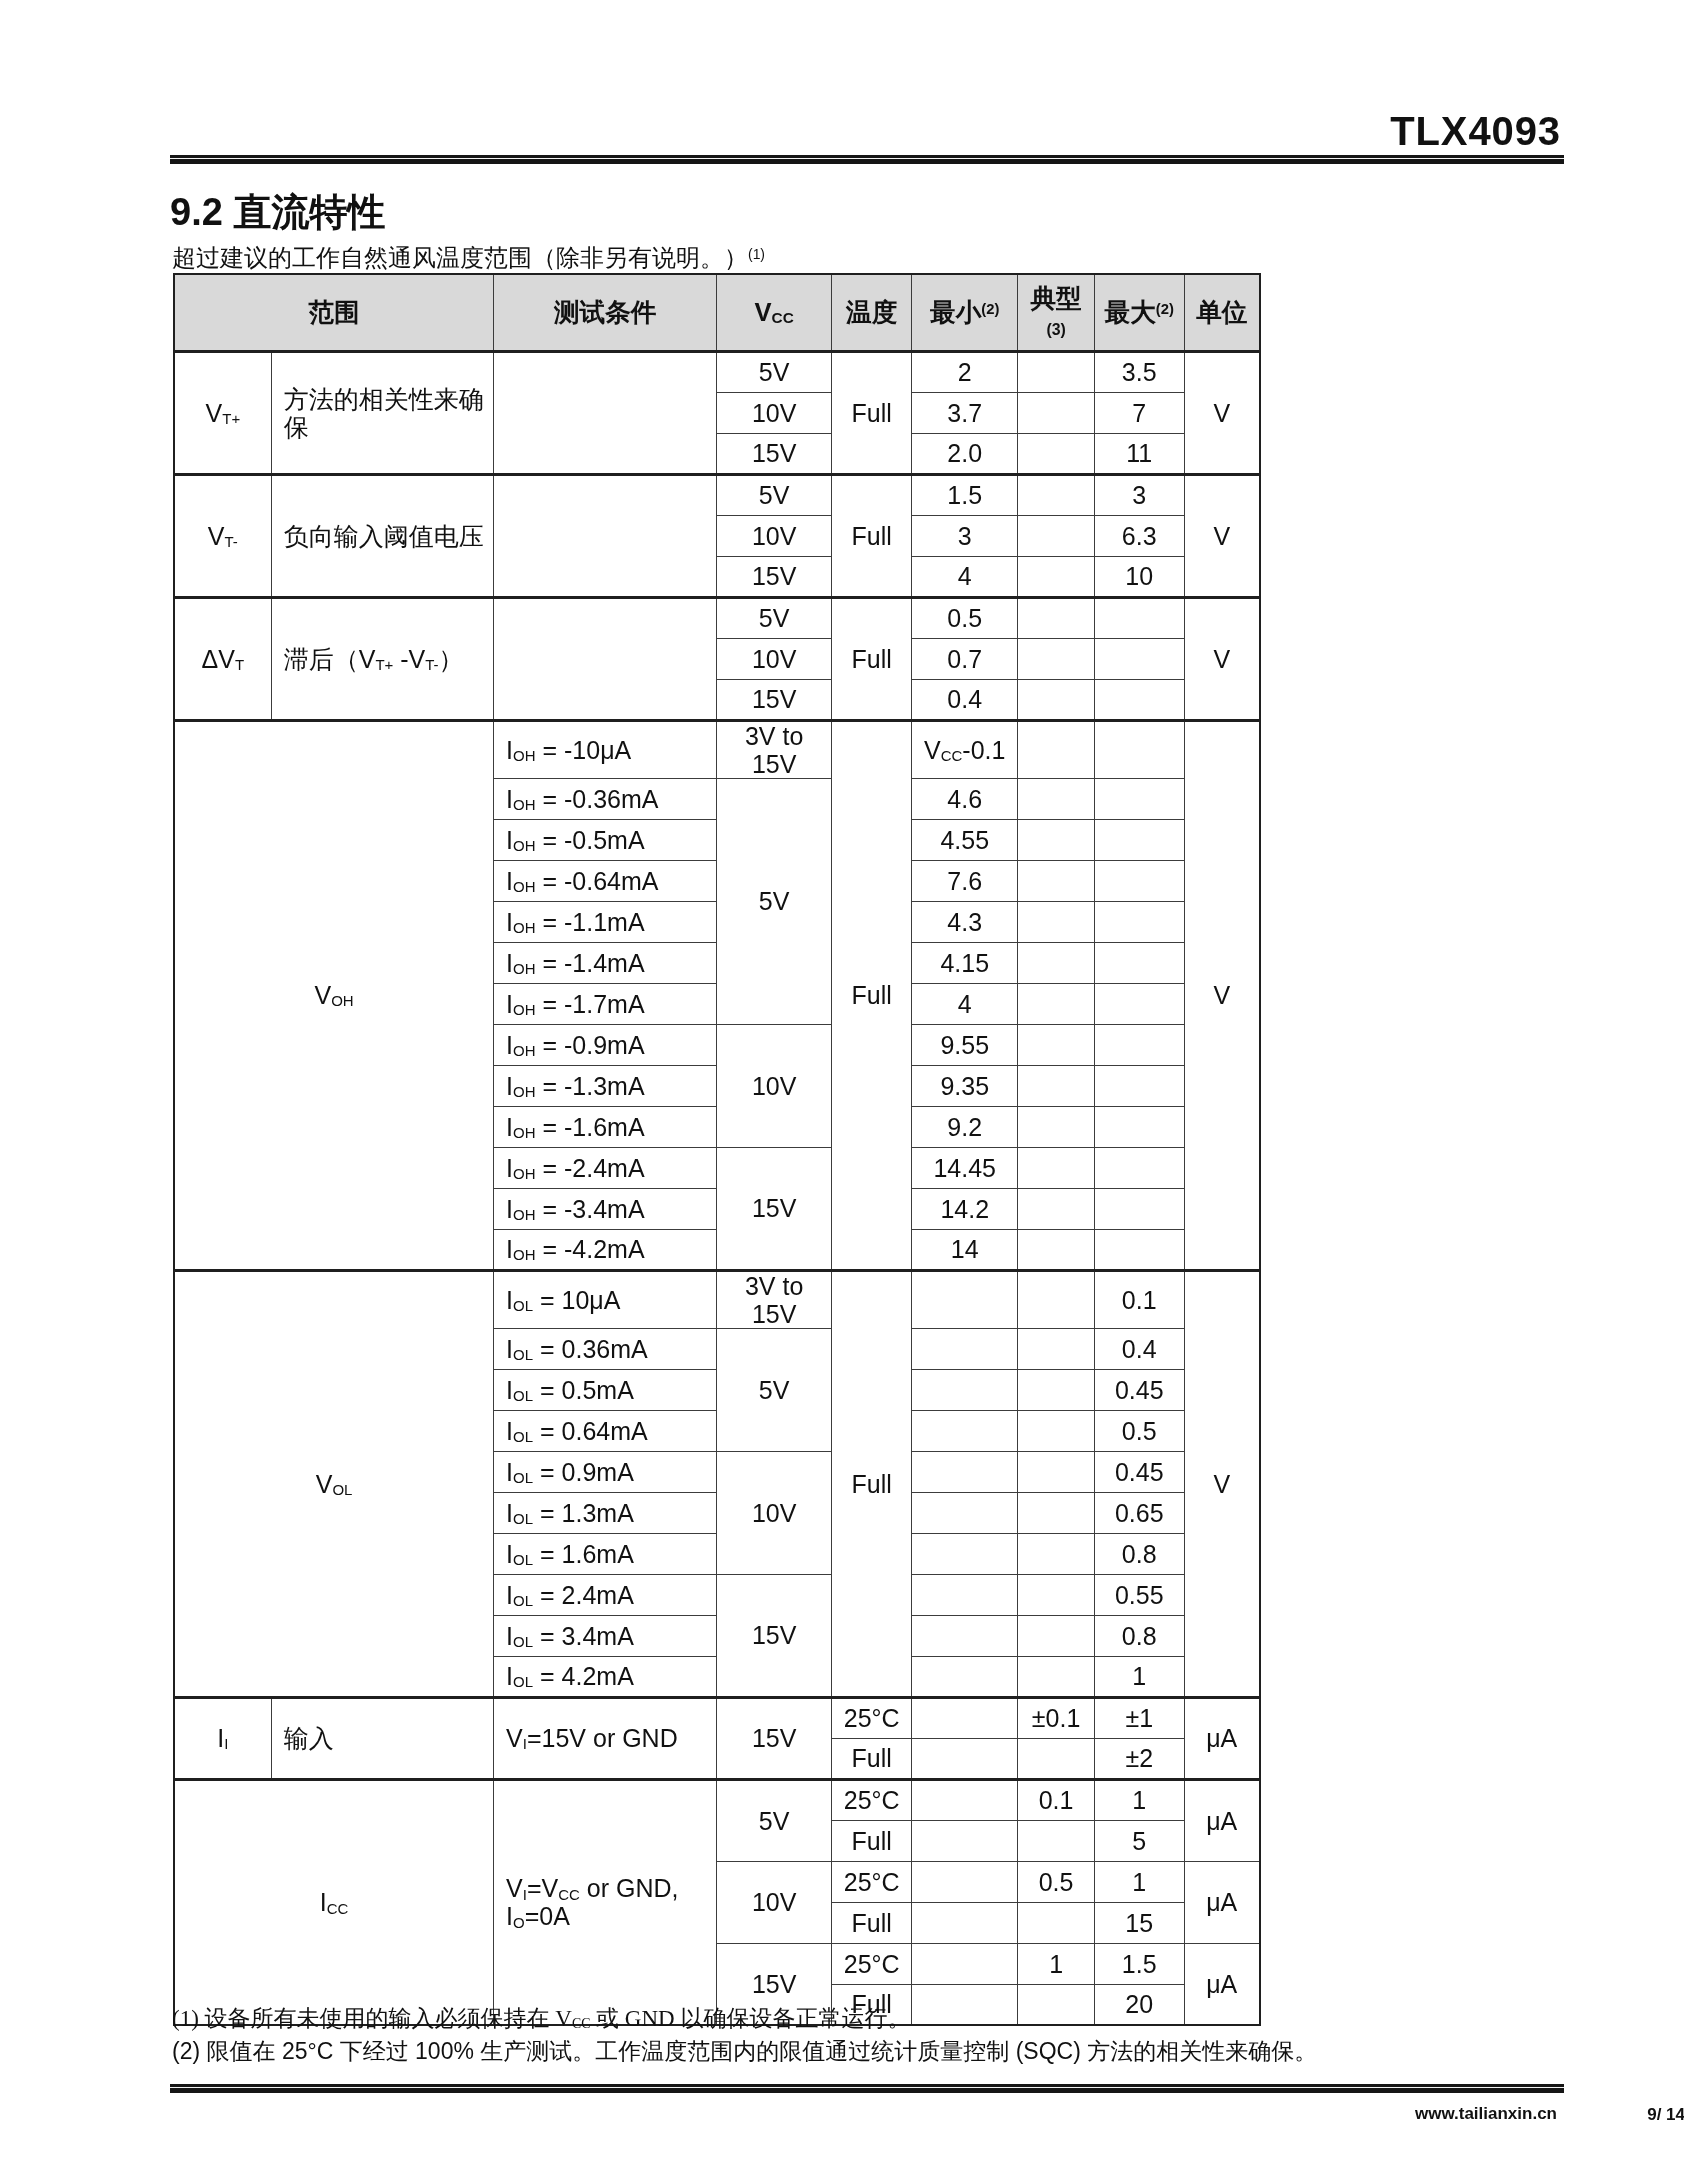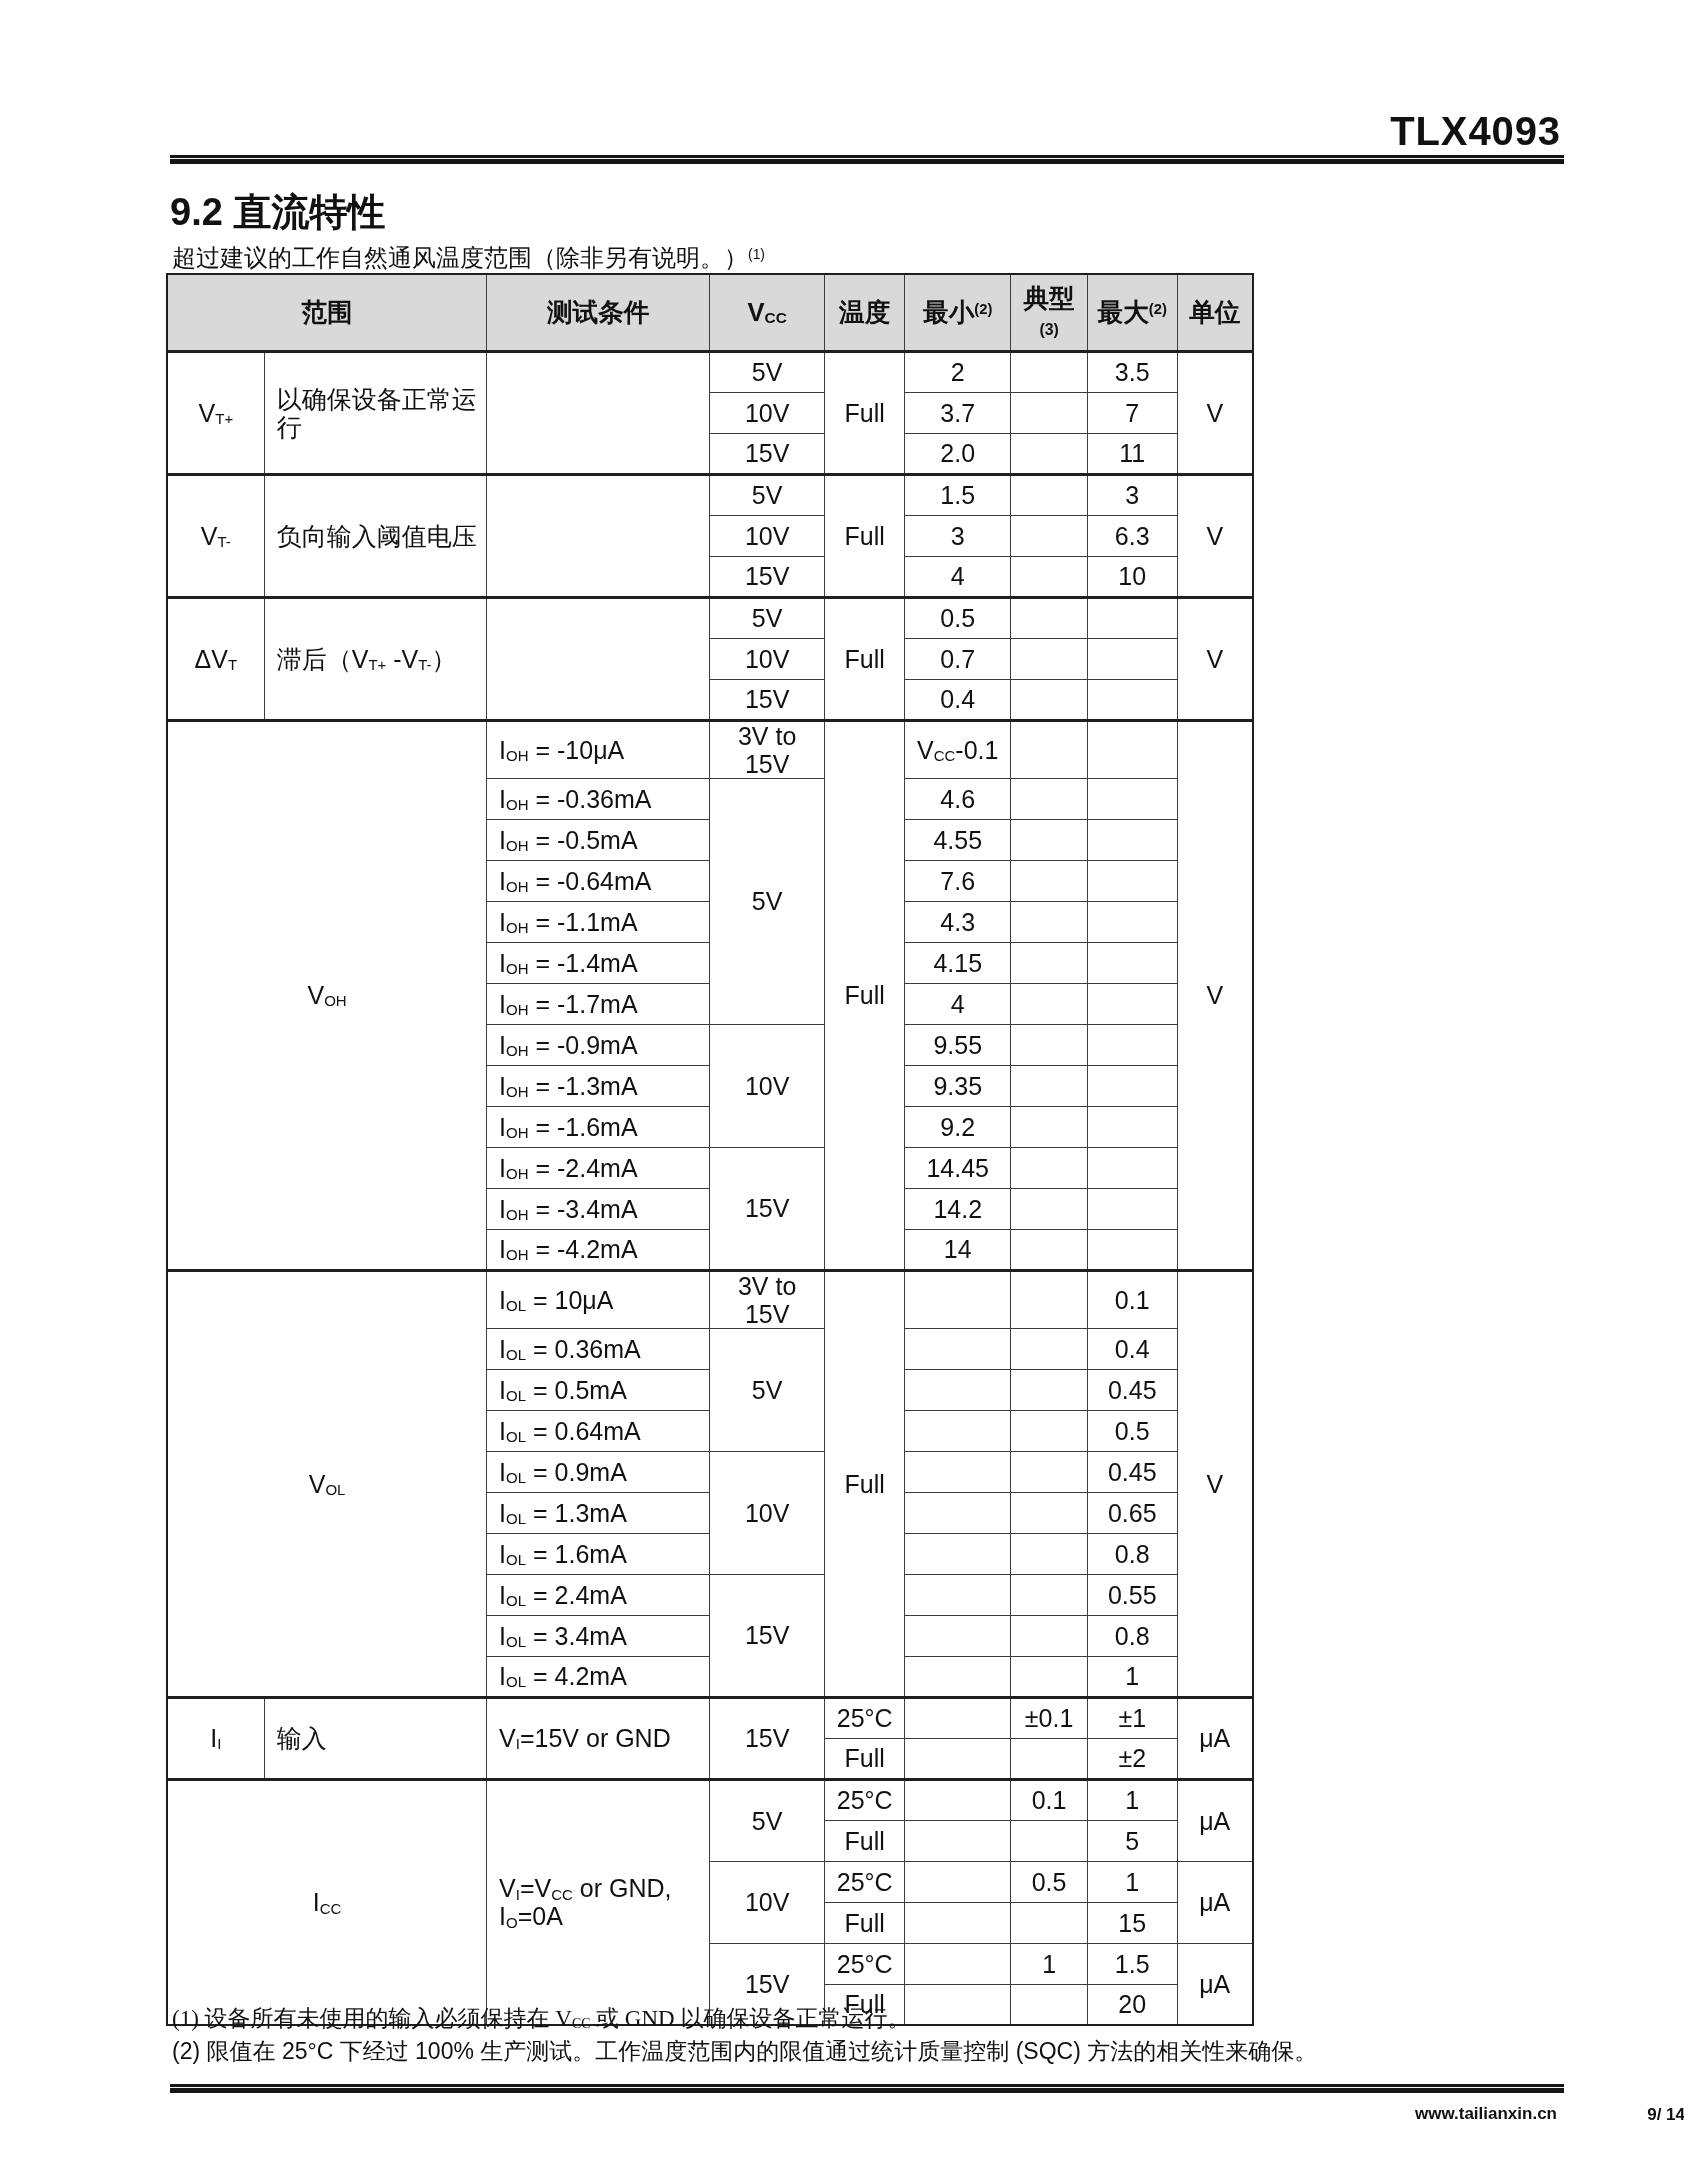--- a/index.html
+++ b/index.html
@@ -36,21 +36,21 @@
   .section-heading{
     position:absolute;left:170px;top:187px;
     font-size:38px;font-weight:bold;
   }
   .subtitle{
     position:absolute;left:172px;top:242px;
     font-size:24px;
   }
 
   table.dc{
-    position:absolute;left:166px;top:273px;width:1088px;
+    position:absolute;left:173px;top:273px;width:1088px;
     border-collapse:collapse;table-layout:fixed;
     font-size:25px;
     border:2.6px solid var(--border-strong);
   }
   table.dc tr{height:41px;}
   table.dc tr.head{height:77px;}
   table.dc td{
     border:1.7px solid var(--border);
     text-align:center;vertical-align:middle;
     padding:0 3.4px;line-height:1.12;overflow:hidden;
@@ -109,21 +109,21 @@
         <td>测试条件</td>
         <td>V<sub>CC</sub></td>
         <td>温度</td>
         <td>最小<sup>(2)</sup></td>
         <td>典型<br><span class="sm">(3)</span></td>
         <td>最大<sup>(2)</sup></td>
         <td>单位</td>
       </tr>
       <tr class="block">
         <td rowspan="3">V<sub>T+</sub></td>
-        <td rowspan="3" class="l">以确保设备正常运行</td>
+        <td rowspan="3" class="l">方法的相关性来确保</td>
         <td rowspan="3" class="l"></td>
         <td>5V</td>
         <td rowspan="3">Full</td>
         <td>2</td>
         <td></td>
         <td>3.5</td>
         <td rowspan="3">V</td>
       </tr>
       <tr>
         <td>10V</td>

